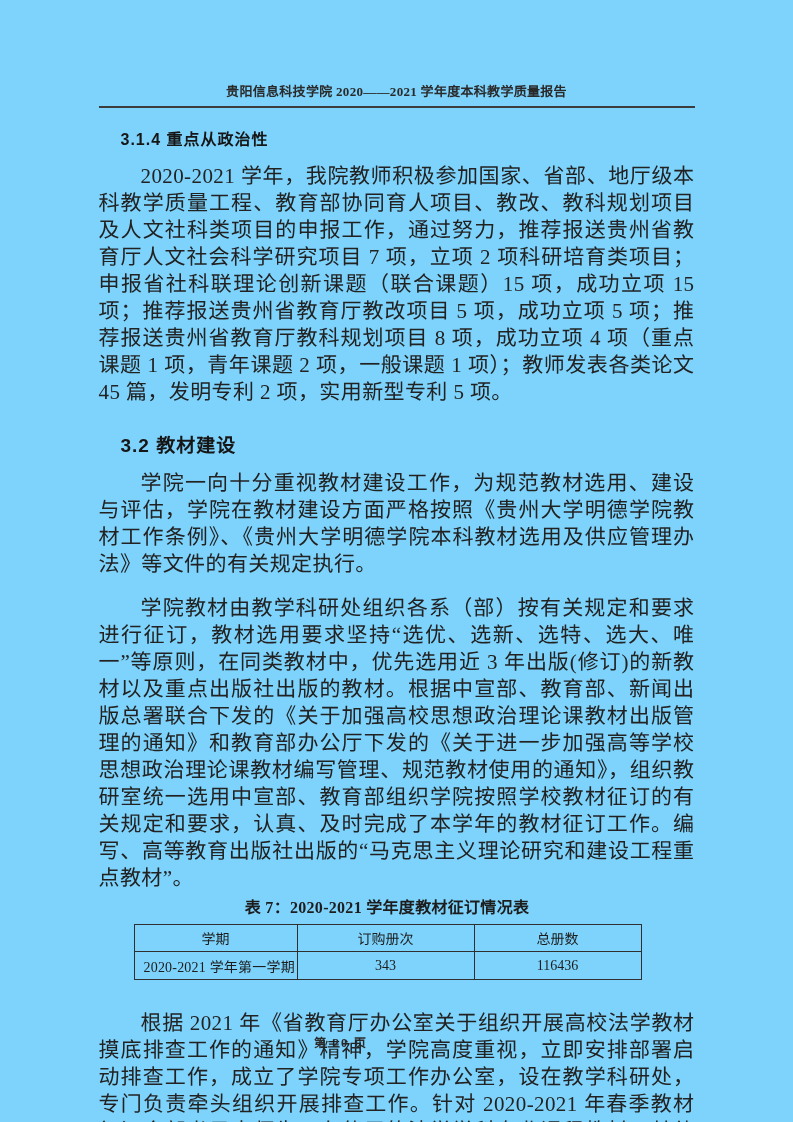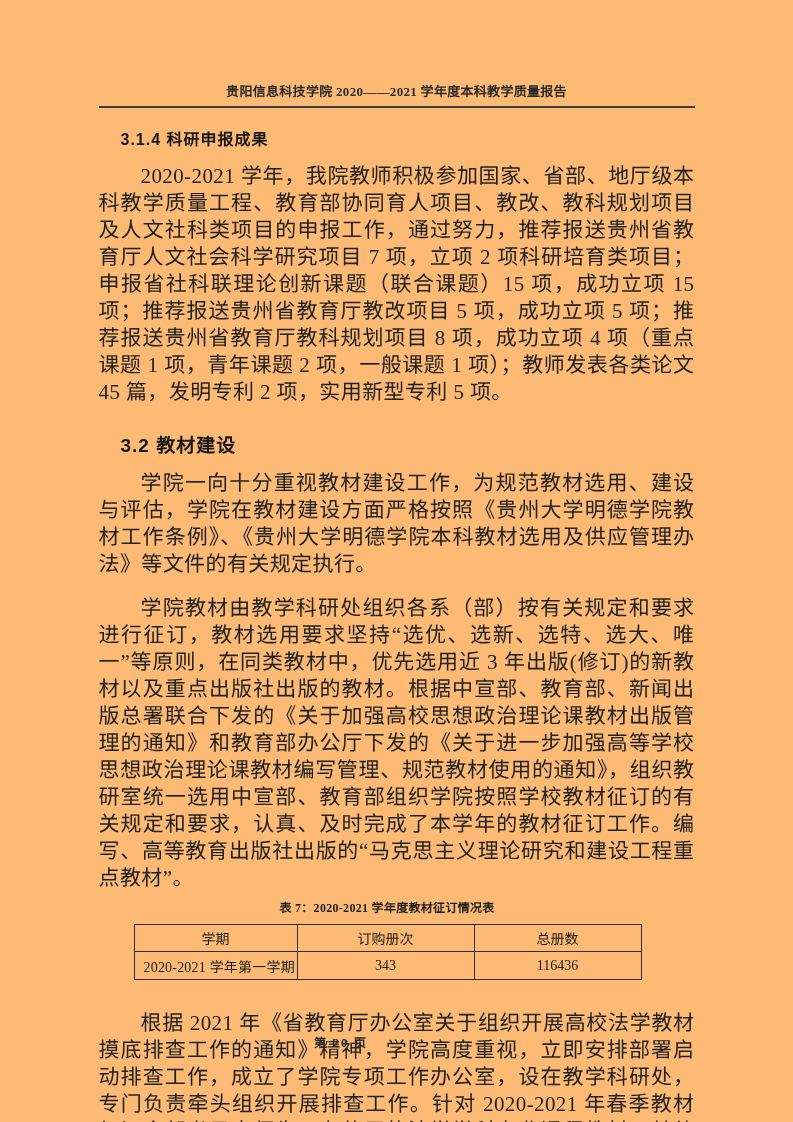--- a/index.html
+++ b/index.html
@@ -5,21 +5,21 @@
   html, body {
     margin: 0;
     padding: 0;
     background: #e9e9e9;
   }
   .page {
     position: relative;
     width: 793px;
     height: 1122px;
     margin: 0 auto;
-    background: #fdba74;
+    background: #7dd3fc;
     color: #1f1f1f;
     font-family: "Liberation Serif", "DejaVu Serif", serif;
     overflow: hidden;
     box-sizing: border-box;
   }
   .content {
     position: relative;
     width: 596px;
     margin: 0 auto;
     padding-top: 84px;
@@ -69,21 +69,21 @@
     color: #222;
   }
   .para.first { margin-top: 14px; }
   .para.tight { margin-top: 17px; }
   .para.after-table { margin-top: 30px; }
   
   .tbl-caption {
     width: 507px;
     margin: 6px 0 6px 35px;
     text-align: center;
-    font-size: 12px;
+    font-size: 16px;
     font-weight: 600;
     line-height: 20px;
     letter-spacing: 0.3px;
     color: #1d1d1d;
   }
   table.order-table {
     margin: 5px 0 0 35px;
     width: 507px;
     border-collapse: collapse;
     table-layout: fixed;
@@ -123,21 +123,21 @@
   }
 </style>
 </head>
 <body>
 
 <div class="page">
   <div class="content">
 
     <div class="doc-header">贵阳信息科技学院 2020——2021 学年度本科教学质量报告</div>
 
-    <div class="h-small">3.1.4 科研申报成果</div>
+    <div class="h-small">3.1.4 重点从政治性</div>
 
     <p class="para first">2020-2021 学年，我院教师积极参加国家、省部、地厅级本科教学质量工程、教育部协同育人项目、教改、教科规划项目及人文社科类项目的申报工作，通过努力，推荐报送贵州省教育厅人文社会科学研究项目 7 项，立项 2 项科研培育类项目；申报省社科联理论创新课题（联合课题）15 项，成功立项 15 项；推荐报送贵州省教育厅教改项目 5 项，成功立项 5 项；推荐报送贵州省教育厅教科规划项目 8 项，成功立项 4 项（重点课题 1 项，青年课题 2 项，一般课题 1 项）；教师发表各类论文 45 篇，发明专利 2 项，实用新型专利 5 项。</p>
 
     <div class="h-big">3.2 教材建设</div>
 
     <p class="para">学院一向十分重视教材建设工作，为规范教材选用、建设与评估，学院在教材建设方面严格按照《贵州大学明德学院教材工作条例》、《贵州大学明德学院本科教材选用及供应管理办法》等文件的有关规定执行。</p>
 
     <p class="para tight">学院教材由教学科研处组织各系（部）按有关规定和要求进行征订，教材选用要求坚持“选优、选新、选特、选大、唯一”等原则，在同类教材中，优先选用近 3 年出版(修订)的新教材以及重点出版社出版的教材。根据中宣部、教育部、新闻出版总署联合下发的《关于加强高校思想政治理论课教材出版管理的通知》和教育部办公厅下发的《关于进一步加强高等学校思想政治理论课教材编写管理、规范教材使用的通知》，组织教研室统一选用中宣部、教育部组织学院按照学校教材征订的有关规定和要求，认真、及时完成了本学年的教材征订工作。编写、高等教育出版社出版的“马克思主义理论研究和建设工程重点教材”。</p>
 
     <div class="tbl-caption">表 7：2020-2021 学年度教材征订情况表</div>

